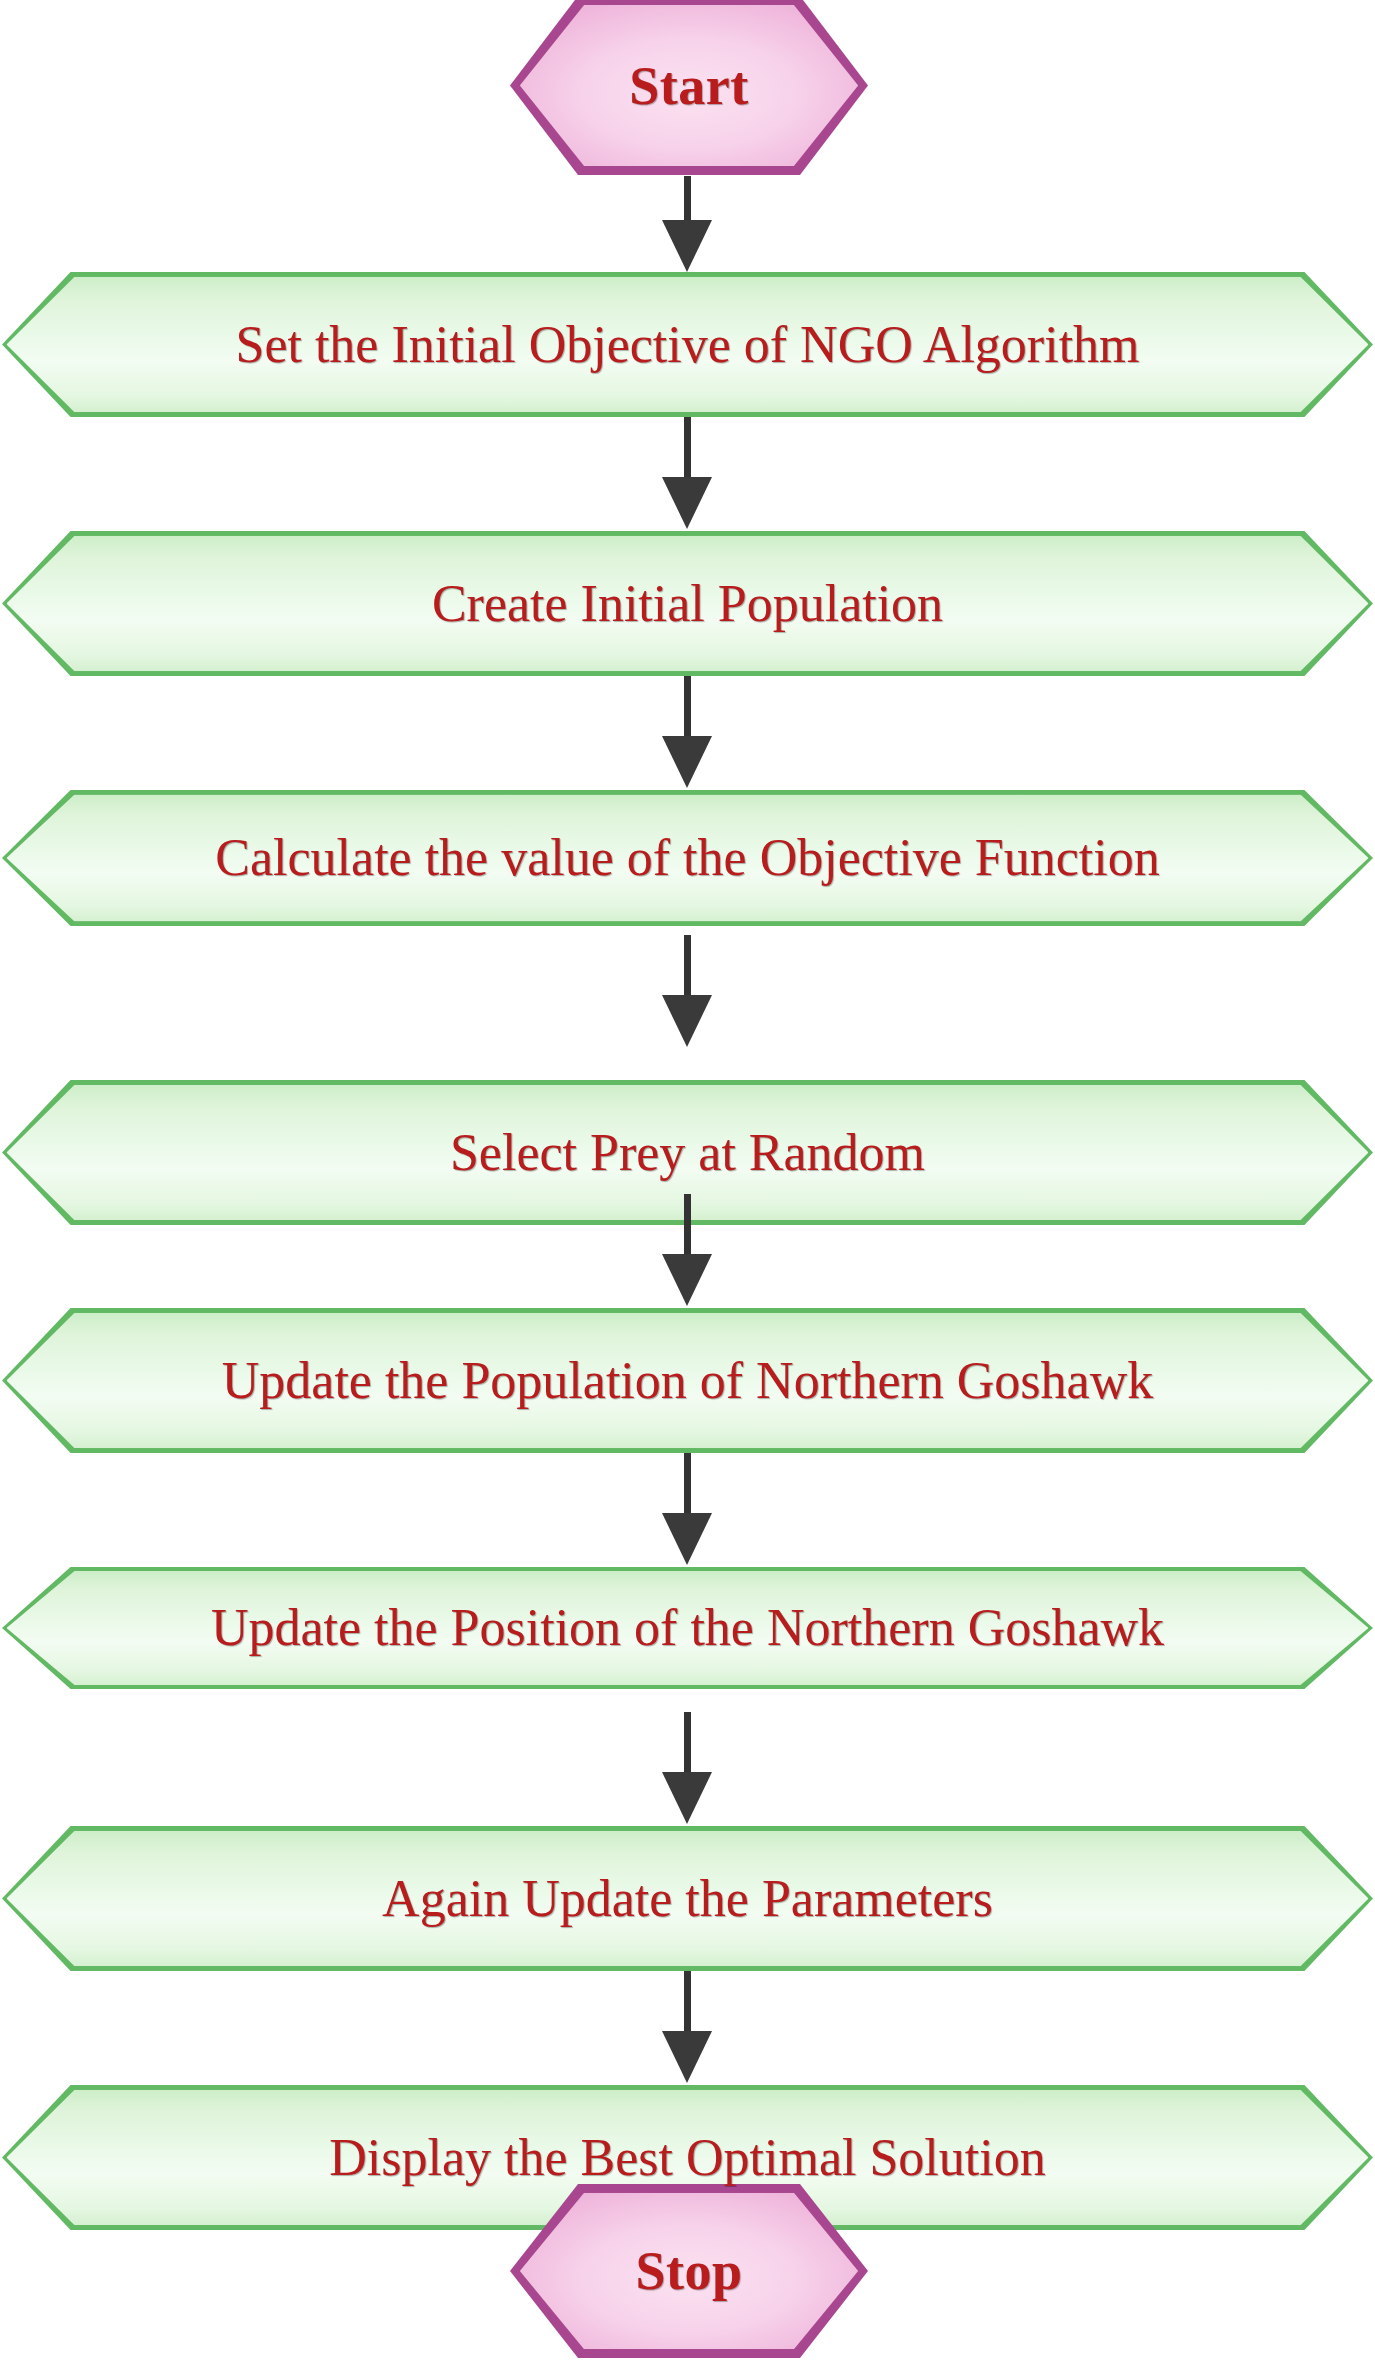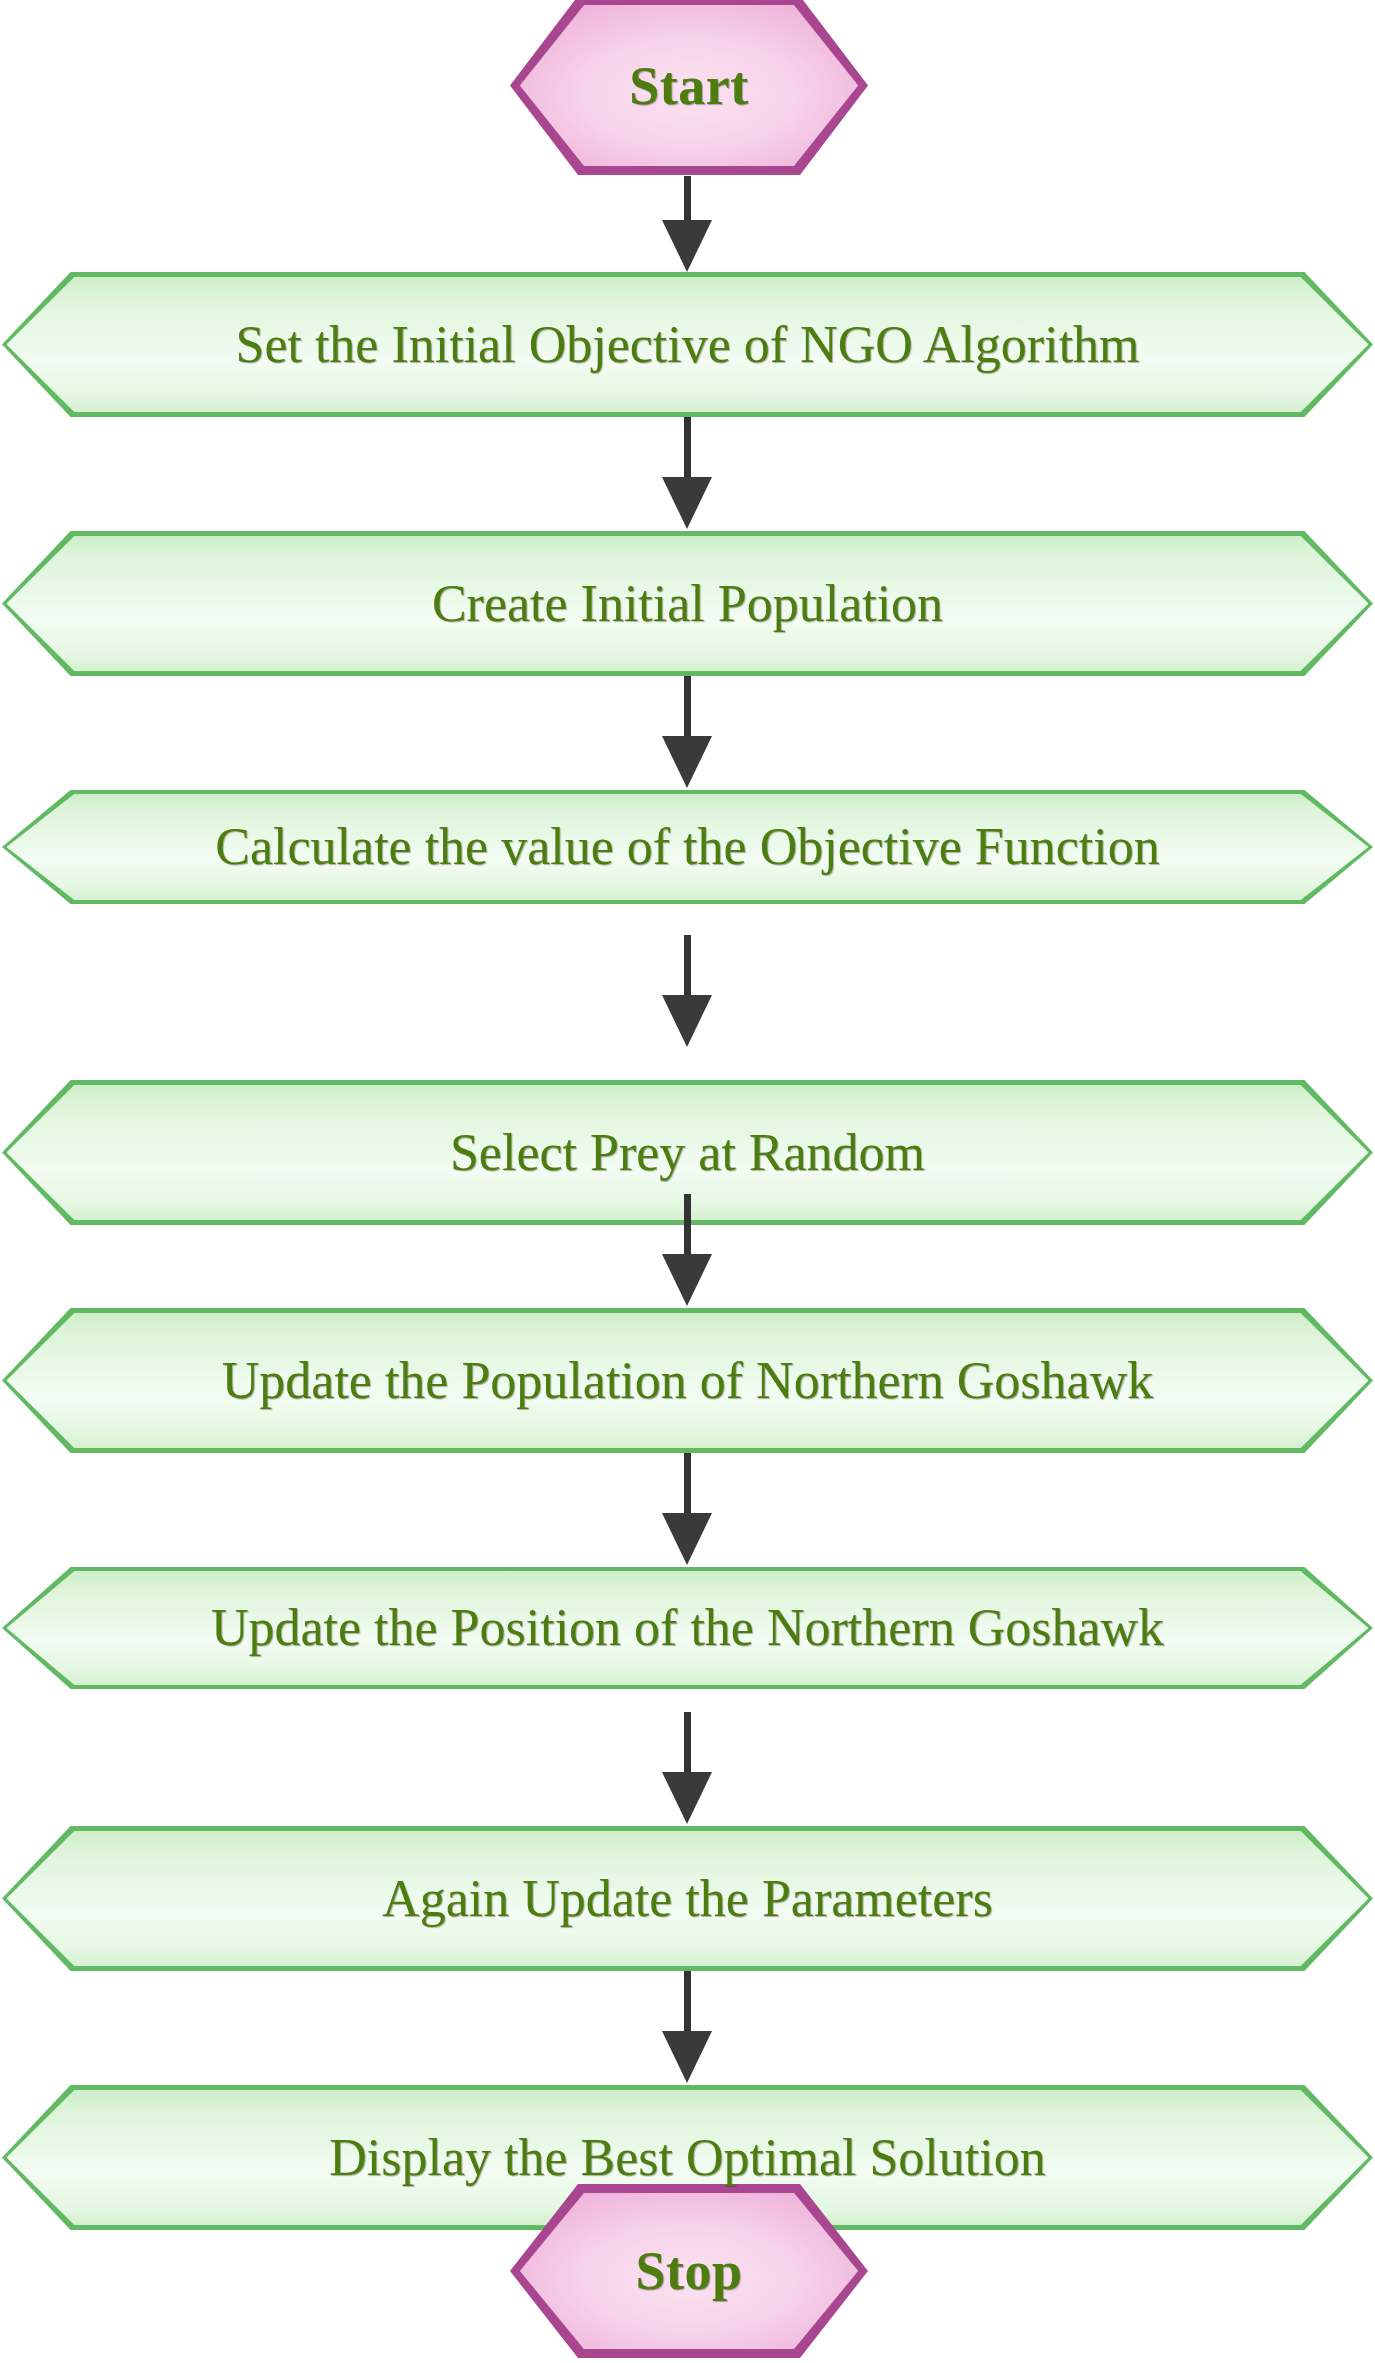--- a/index.html
+++ b/index.html
@@ -26,21 +26,21 @@
     display: flex;
     align-items: center;
     justify-content: center;
     box-sizing: border-box;
   }
 
   .node .label {
     position: relative;
     z-index: 2;
     text-align: left;
-    color: #4d7c0f;
+    color: #b91c1c;
     line-height: 1;
     white-space: nowrap;
     text-shadow: 1px 1px 1px rgba(0,0,0,0.30);
   }
 
   
   .terminator {
     left: 510px;
     width: 358px;
   }
@@ -153,21 +153,21 @@
     <div class="shape"></div>
     <div class="shape-inner"></div>
     <div class="label">Create Initial Population</div>
   </div>
 
   <div class="connector" style="top:676px; height:114px;">
     <div class="stem" style="height:62px;"></div>
     <div class="head" style="top:60px;"></div>
   </div>
 
-  <div class="node process" style="top:790px; height:114px;">
+  <div class="node process" style="top:790px; height:136px;">
     <div class="shape"></div>
     <div class="shape-inner"></div>
     <div class="label">Calculate the value of the Objective Function</div>
   </div>
 
   <div class="connector" style="top:935px; height:114px;">
     <div class="stem" style="height:62px;"></div>
     <div class="head" style="top:60px;"></div>
   </div>
 

